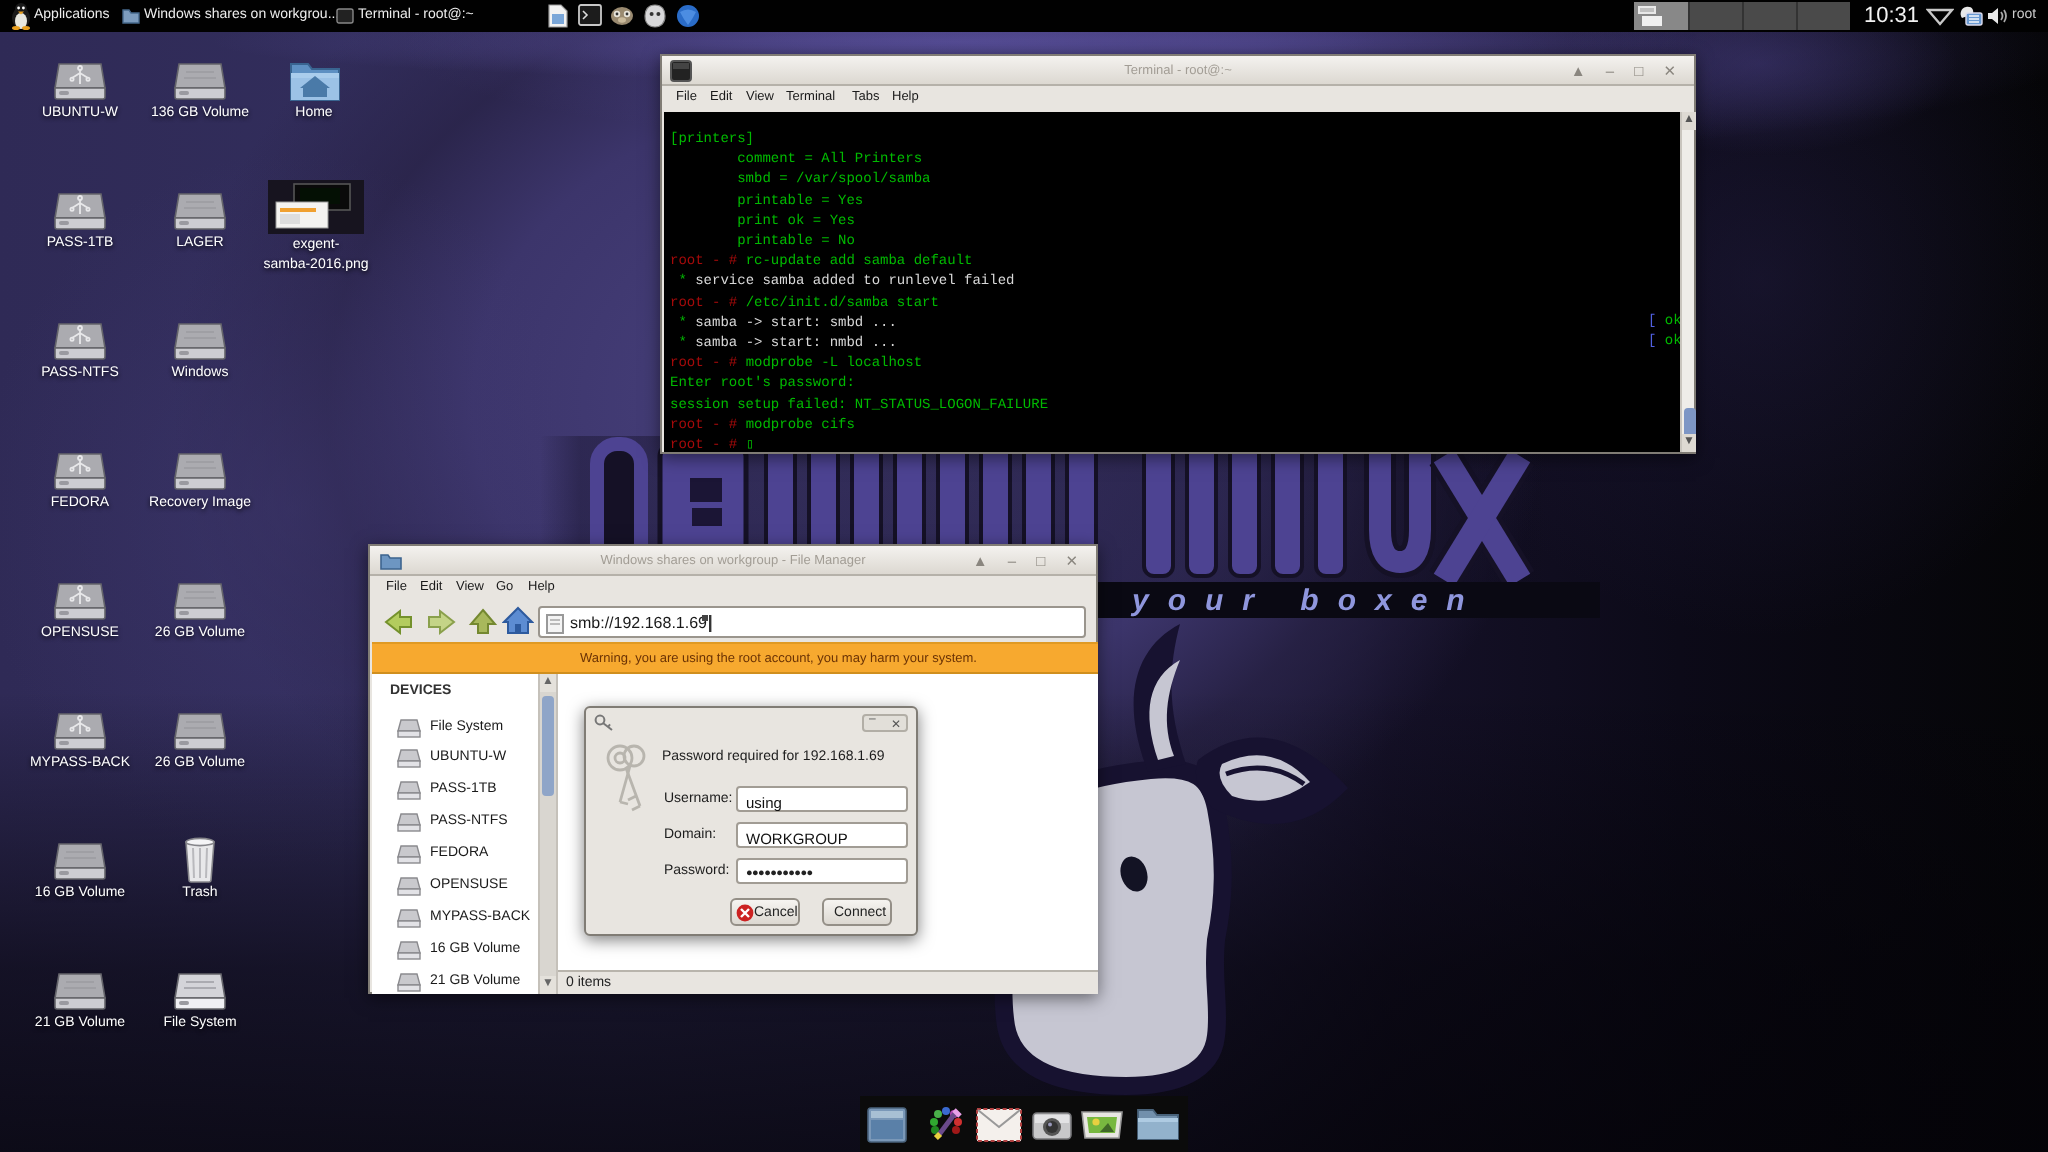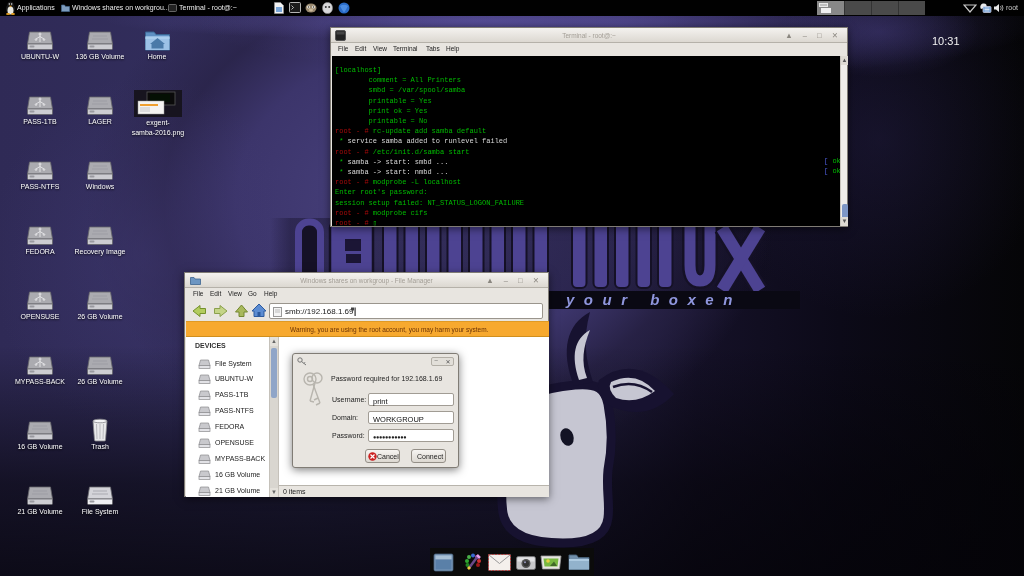--- a/index.html
+++ b/index.html
@@ -285,21 +285,21 @@
     </div>
     <div class="menubar" style="position:relative;height:13px;">
       <span style="left:7px;top:2px;">File</span>
         <span style="left:24px;top:2px;">Edit</span>
         <span style="left:42px;top:2px;">View</span>
         <span style="left:62px;top:2px;">Terminal</span>
         <span style="left:95px;top:2px;">Tabs</span>
         <span style="left:115px;top:2px;">Help</span>
     </div>
     <div class="abs" style="left:1px;top:28px;width:508px;height:170px;background:#000;overflow:hidden;">
-      <pre id="console" style="position:absolute;left:3px;top:9px;font-family:'Liberation Mono',monospace;font-size:7px;line-height:10.2px;"><span style="color:#00ba00">[localhost]</span>
+      <pre id="console" style="position:absolute;left:3px;top:9px;font-family:'Liberation Mono',monospace;font-size:7px;line-height:10.2px;"><span style="color:#00ba00">[printers]</span>
 <span style="color:#00ba00">        comment = All Printers</span>
 <span style="color:#00ba00">        smbd = /var/spool/samba</span>
 <span style="color:#00ba00">        printable = Yes</span>
 <span style="color:#00ba00">        print ok = Yes</span>
 <span style="color:#00ba00">        printable = No</span>
 <span style="color:#a50a0a">root - # </span><span style="color:#00ba00">rc-update add samba default</span>
 <span style="color:#00ba00"> * </span><span style="color:#d8d8d8">service samba added to runlevel failed</span>
 <span style="color:#a50a0a">root - # </span><span style="color:#00ba00">/etc/init.d/samba start</span>
 <span style="color:#00ba00"> * </span><span style="color:#d8d8d8">samba -&gt; start: smbd ...</span>
 <span style="color:#00ba00"> * </span><span style="color:#d8d8d8">samba -&gt; start: nmbd ...</span>
@@ -461,21 +461,21 @@
           <circle cx="10" cy="10" r="2.5"></circle>
         <path d="M13,15 L20,34 M20,34 L16,36 M18,29 L14,31"></path>
         <circle cx="17" cy="9" r="5"></circle>
         <path d="M15,14 L10,32 M10,32 L14,33"></path>
       </g>
     </svg>
     <div class="abs" style="left:38px;top:20.5px;font-size:7px;color:#1c1c1c;white-space:nowrap;">Password required for 192.168.1.69</div>
     <div class="abs" style="left:39px;top:42px;font-size:7px;color:#1c1c1c;">Username:</div>
     <div class="abs" style="left:39px;top:60px;font-size:7px;color:#1c1c1c;">Domain:</div>
     <div class="abs" style="left:39px;top:78px;font-size:7px;color:#1c1c1c;">Password:</div>
-    <div class="abs" style="left:75px;top:39px;width:86px;height:13px;background:#fff;border:1px solid #a19c94;border-radius:2px;font-size:7.5px;color:#111;padding:2.5px 0 0 4px;">print</div>
+    <div class="abs" style="left:75px;top:39px;width:86px;height:13px;background:#fff;border:1px solid #a19c94;border-radius:2px;font-size:7.5px;color:#111;padding:2.5px 0 0 4px;">using</div>
     <div class="abs" style="left:75px;top:57px;width:86px;height:13px;background:#fff;border:1px solid #a19c94;border-radius:2px;font-size:7.5px;color:#111;padding:2.5px 0 0 4px;">WORKGROUP</div>
     <div class="abs" style="left:75px;top:75px;width:86px;height:13px;background:#fff;border:1px solid #a19c94;border-radius:2px;font-size:5.5px;color:#222;padding:3.5px 0 0 4px;letter-spacing:-0.3px;">●●●●●●●●●●●</div>
     <div class="abs" style="left:72px;top:94.5px;width:35px;height:14px;background:linear-gradient(#f6f4f1,#dcd8d1);border:1px solid #948f87;border-radius:3px;">
       <svg class="abs" style="left:2px;top:2.5px" width="9" height="9">
           <circle cx="4.5" cy="4.5" r="4.2" fill="#cc2222"></circle>
           <path d="M2.5,2.5 L6.5,6.5 M6.5,2.5 L2.5,6.5" stroke="#fff" stroke-width="1.2"></path>
         </svg>
       <span class="abs" style="left:11px;top:3.5px;font-size:7px;color:#222;">Cancel</span>
     </div>
     <div class="abs" style="left:118px;top:94.5px;width:35px;height:14px;background:linear-gradient(#f6f4f1,#dcd8d1);border:1px solid #948f87;border-radius:3px;">
@@ -571,21 +571,21 @@
         <path d="M2,4 Q6,1.5 10,4 Q8,8 6,10.5 Q4,8 2,4 Z" fill="#5596e8" opacity="0.8"></path>
       </svg>
       <div style="position:absolute;left:817px;top:1px;width:108px;height:14px;background:#4a4a4a;">
         <div style="position:absolute;left:0;top:0;width:27px;height:14px;background:#888;"></div>
         <div style="position:absolute;left:2px;top:2px;width:9px;height:4px;background:#c0c0c0;border:0.5px solid #e8e8e8;"></div>
         <div style="position:absolute;left:4px;top:6.5px;width:10px;height:5px;background:#f0f0f0;"></div>
         <div style="position:absolute;left:27px;top:0;width:1px;height:14px;background:#333;"></div>
         <div style="position:absolute;left:54px;top:0;width:1px;height:14px;background:#333;"></div>
         <div style="position:absolute;left:81px;top:0;width:1px;height:14px;background:#333;"></div>
       </div>
-      <span style="position:absolute;left:932px;top:2px;font-size:11px;color:#f2f2f2;margin-top:33px;">10:31</span>
+      <span style="position:absolute;left:932px;top:2px;font-size:11px;color:#f2f2f2;">10:31</span>
       <svg style="position:absolute;left:963px;top:4px" width="14" height="9">
         <path d="M1,1 L13,1 L7,8 Z" fill="none" stroke="#c8c8c8" stroke-width="1.2"></path>
       </svg>
       <svg style="position:absolute;left:979px;top:2px" width="13" height="12">
         <path d="M2,7 C0.5,5 1.5,2 4,1.5 C7,1 8,3 7.5,5" fill="#e8e8e8"></path>
         <rect x="4" y="4.5" width="8" height="6" rx="1" fill="#6a9ad2" stroke="#dde" stroke-width="0.7"></rect>
         <g stroke="#fff" stroke-width="0.7">
           <line x1="5.5" y1="6" x2="10.5" y2="6"></line>
           <line x1="5.5" y1="7.5" x2="10.5" y2="7.5"></line>
           <line x1="5.5" y1="9" x2="10.5" y2="9"></line>

